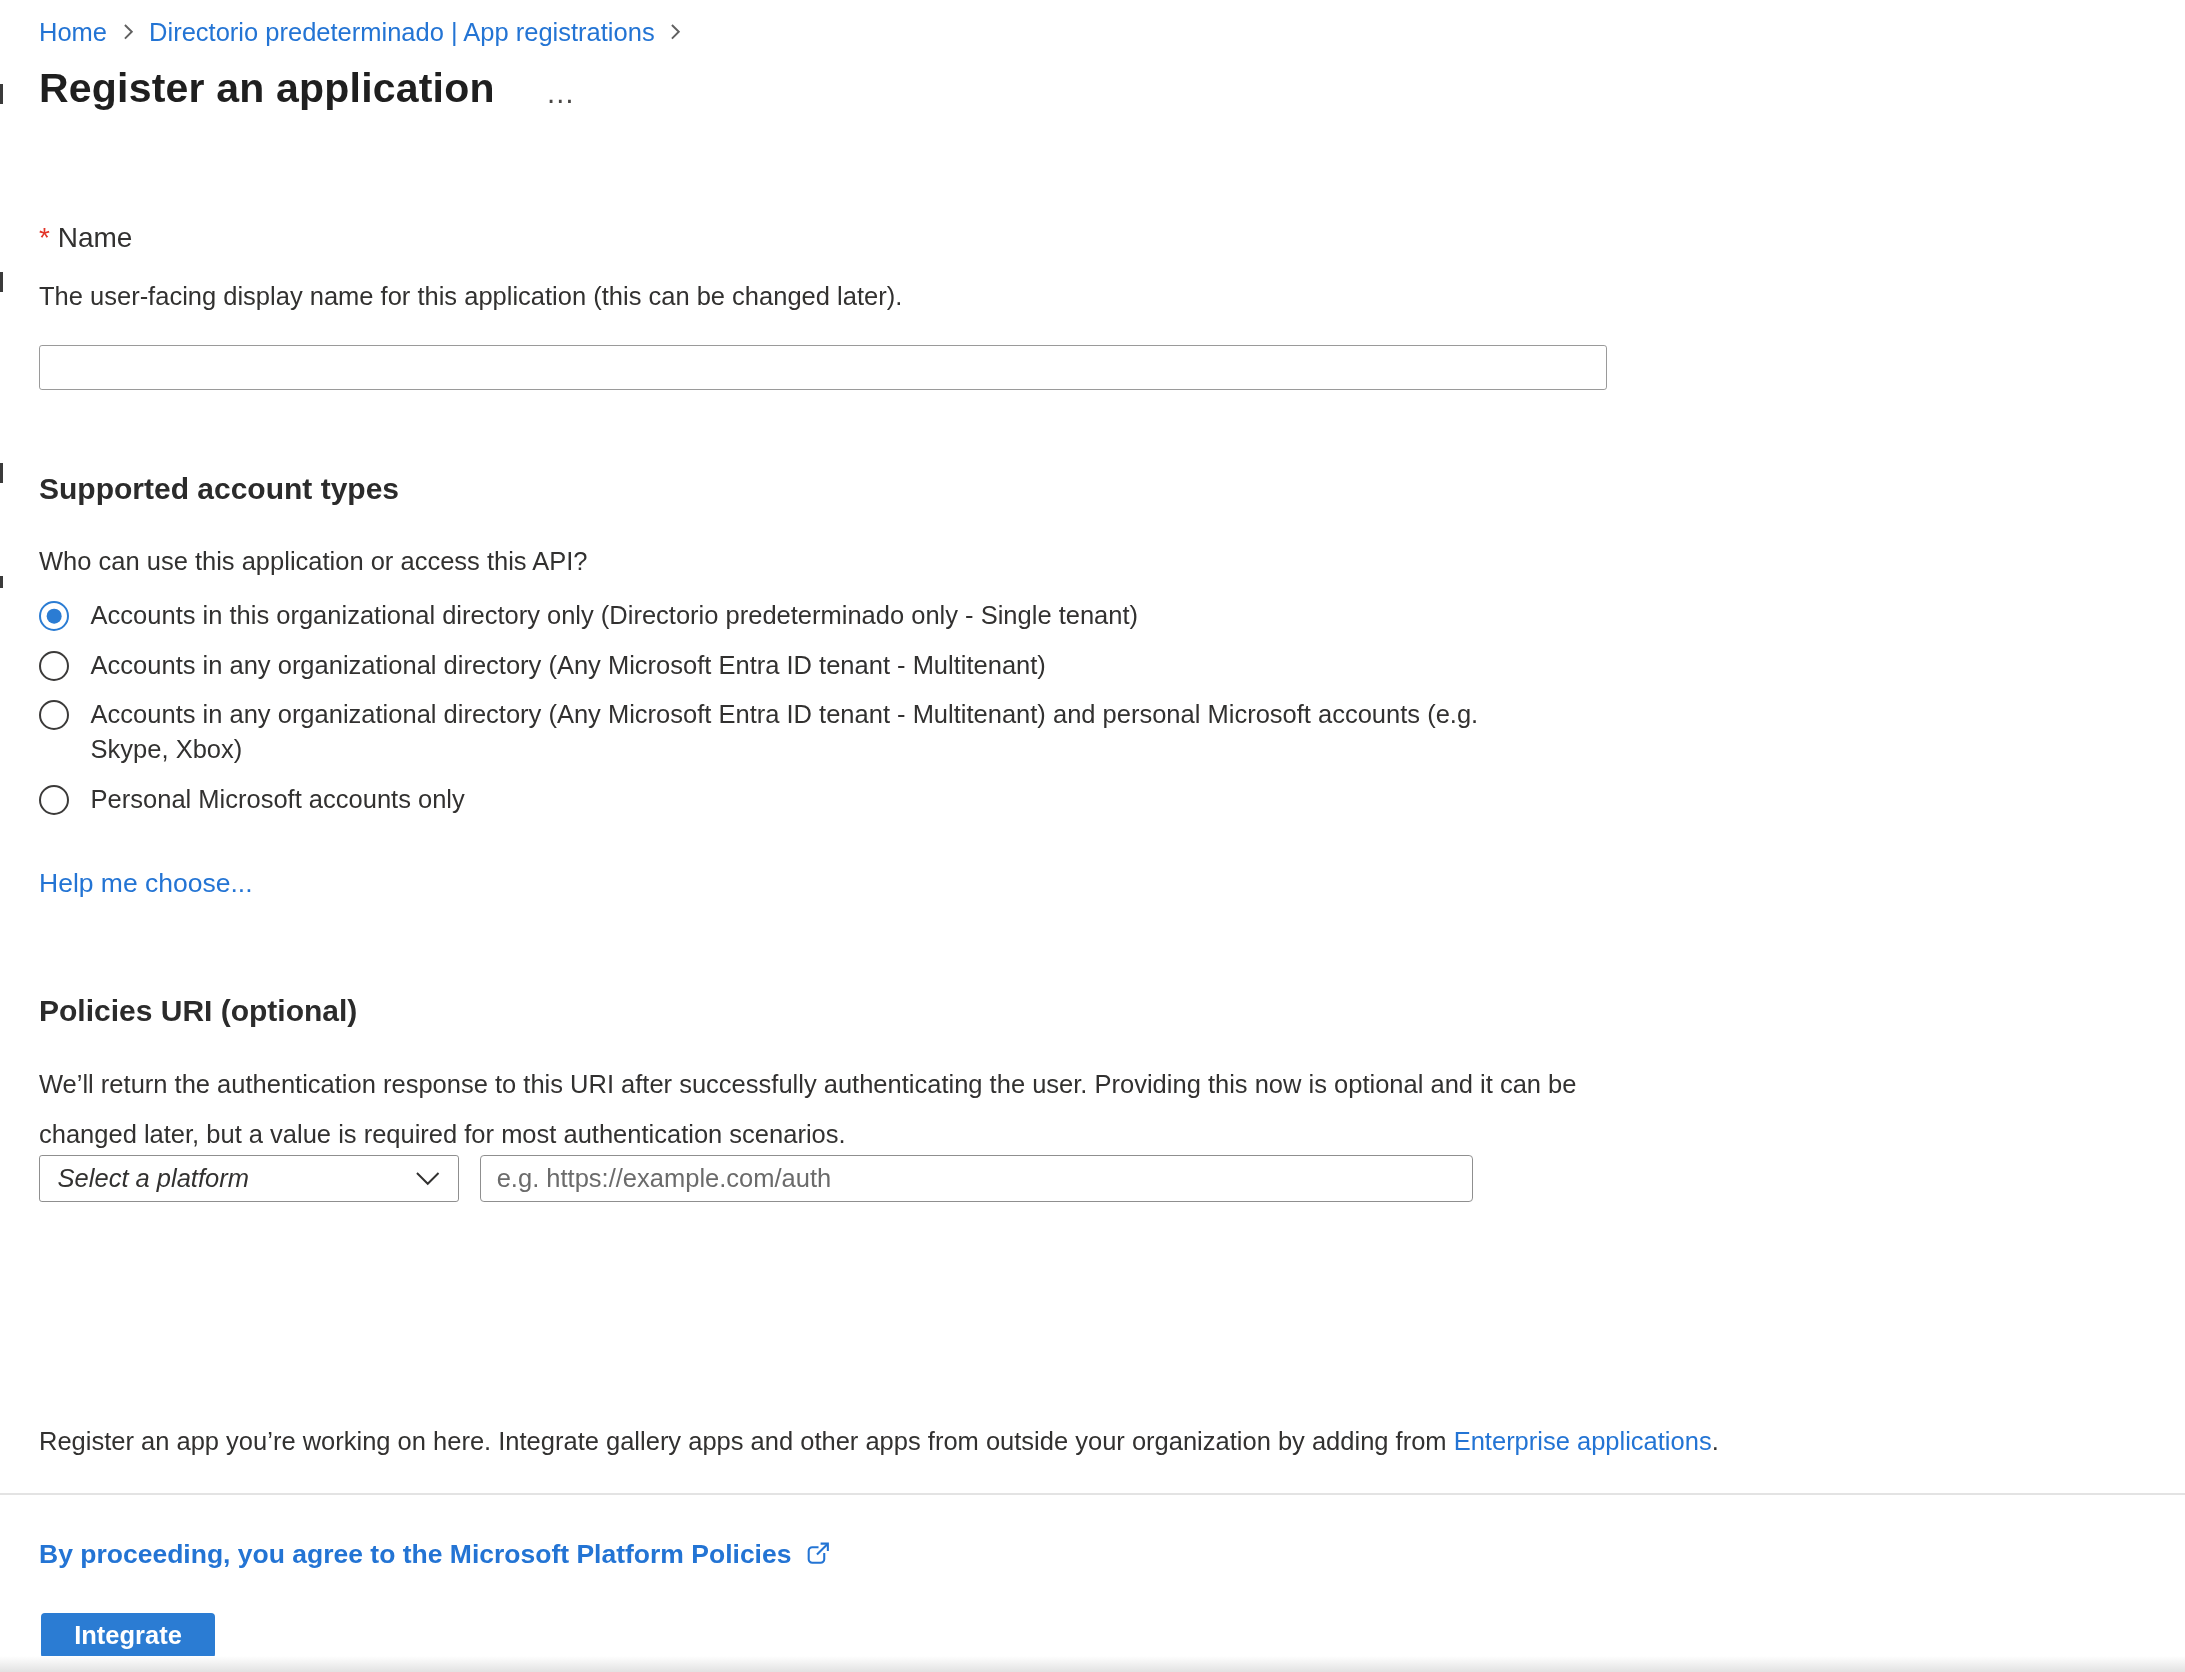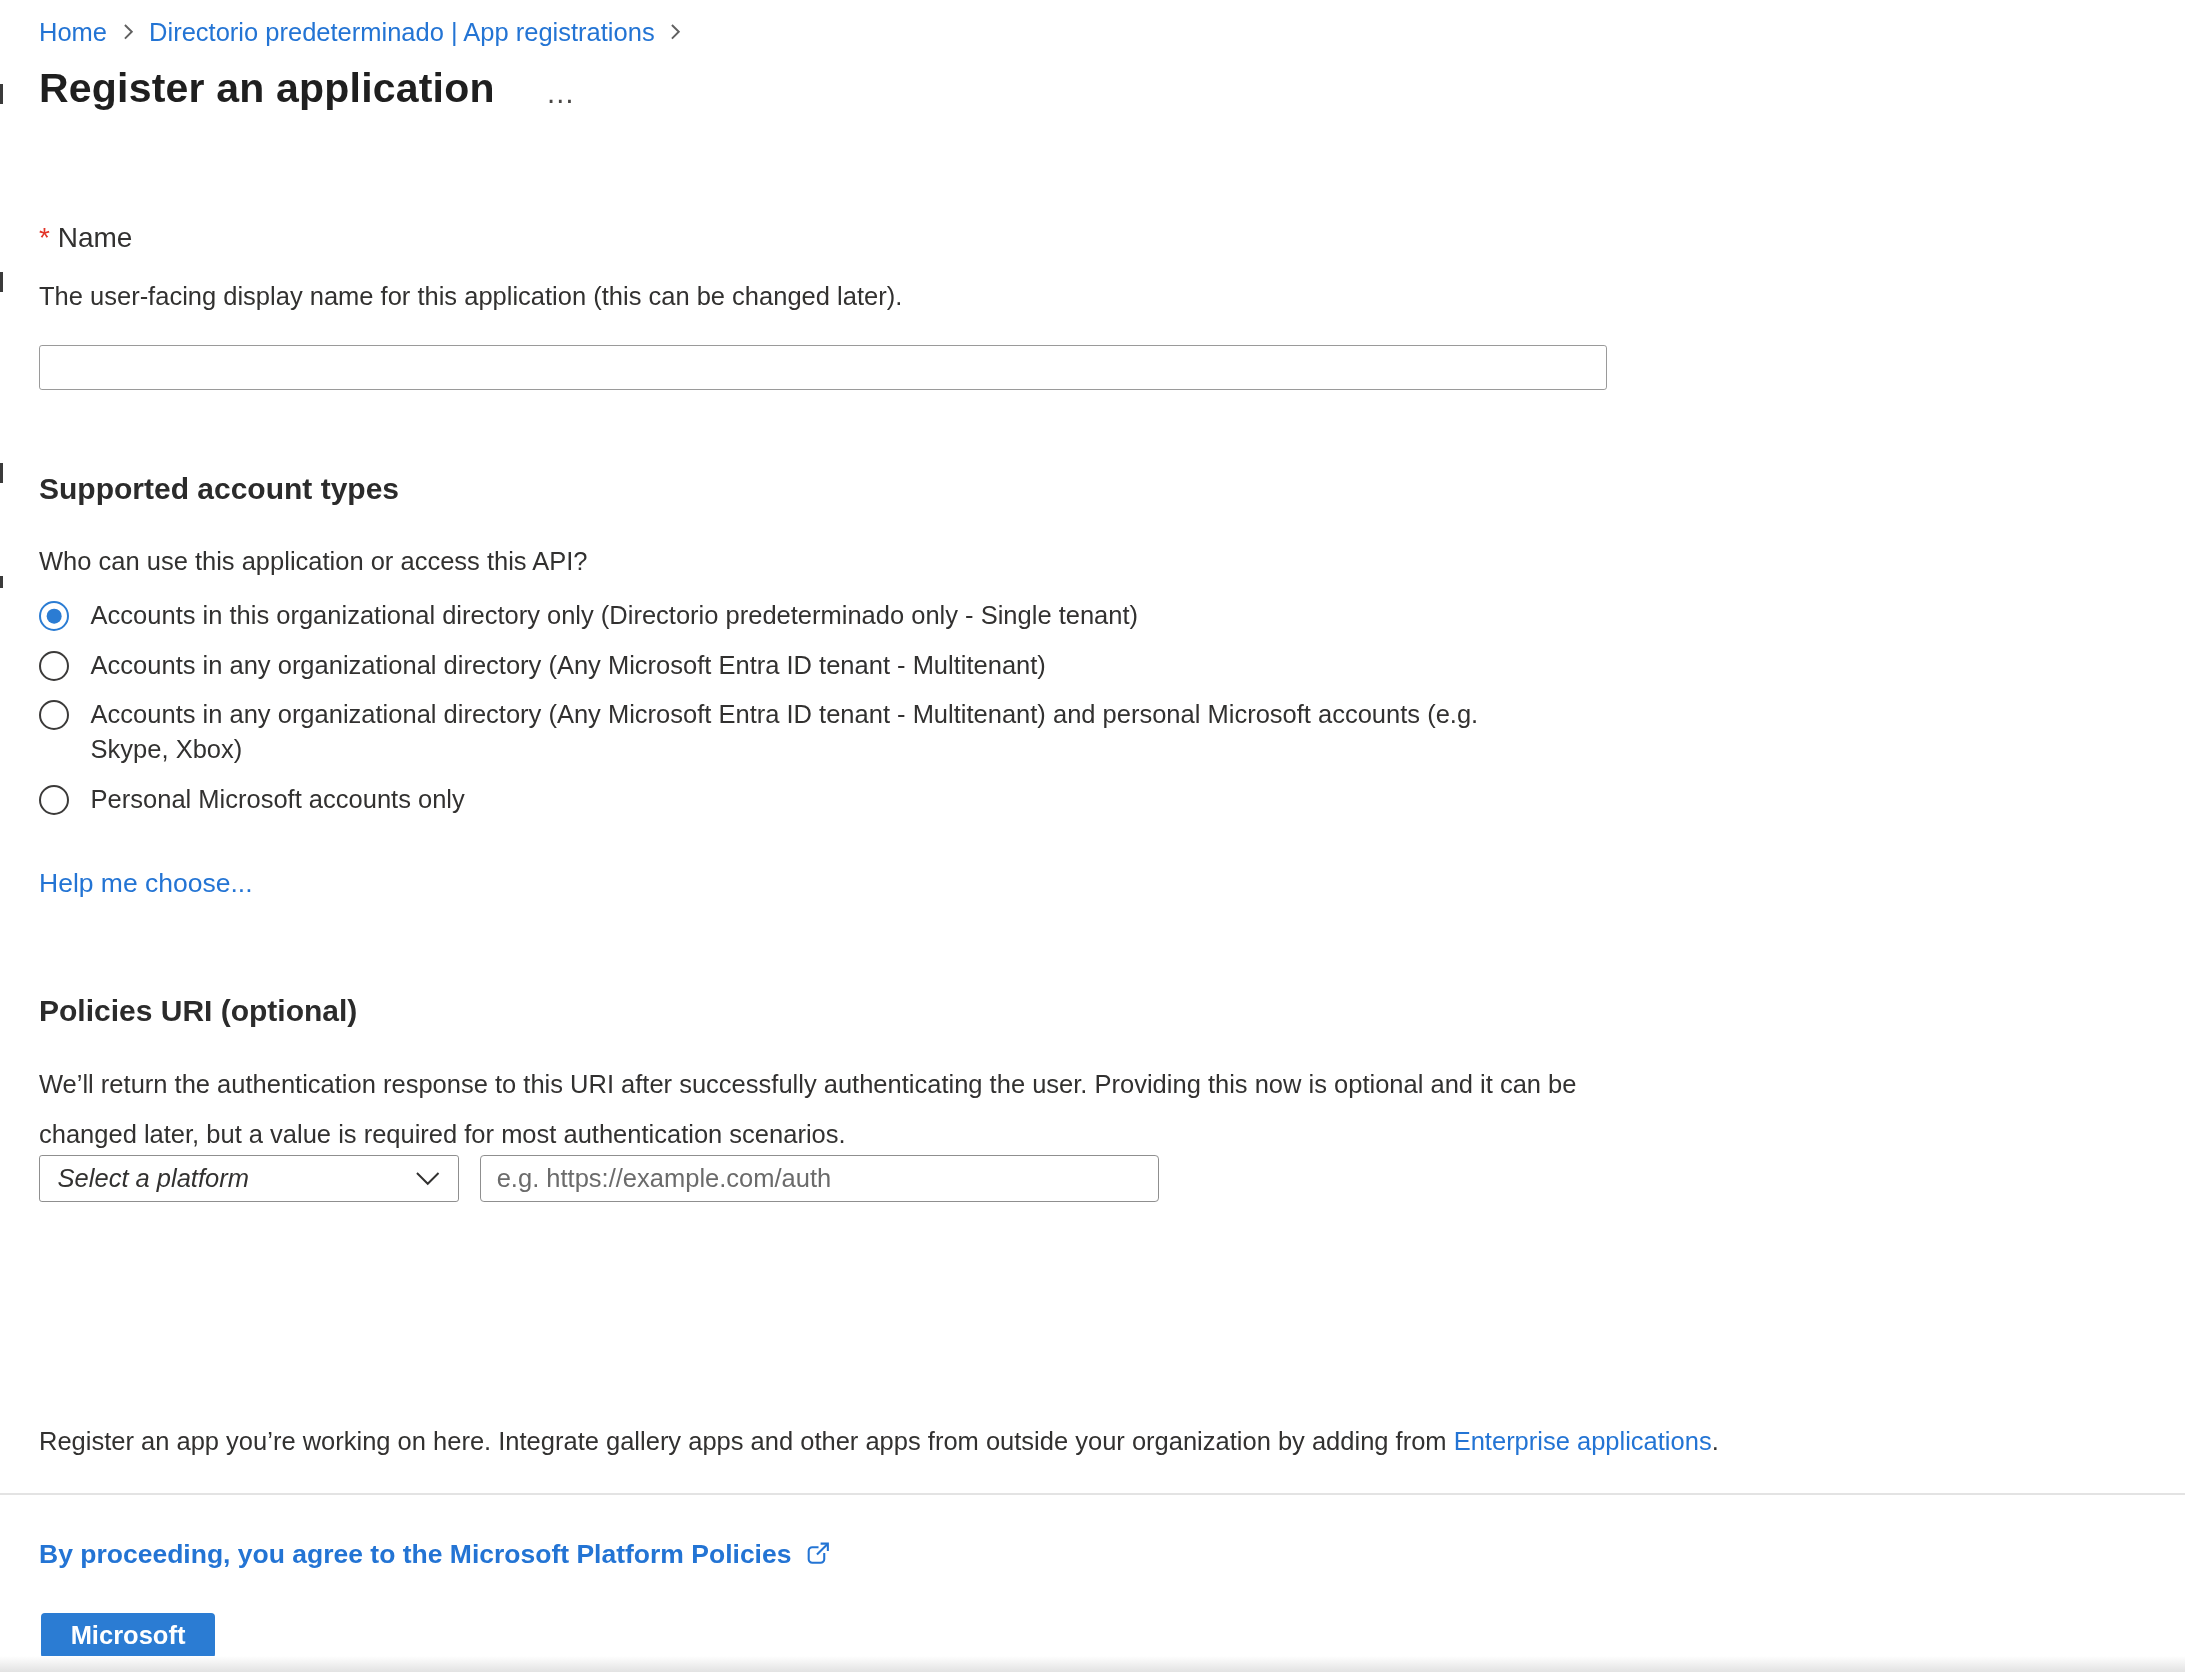--- a/index.html
+++ b/index.html
@@ -38,21 +38,21 @@
   .radio-label { font-size:25.5px; line-height:35px; margin-left:21.6px; max-width:1470px; }
 
   .help-link { position:absolute; left:39px; top:868px; font-size:26.5px; color:#2374d4; cursor:pointer; }
 
   
   .ru-heading { position:absolute; left:39px; top:994px; font-size:30px; color:#2b2b2b; }
   .ru-desc { position:absolute; left:39px; top:1059px; width:1578px; font-size:25.5px; line-height:50px; }
   .platform-select { position:absolute; left:39px; top:1155px; width:420px; height:47px;
     border:1.5px solid #8f8f8f; border-radius:2.9px; display:flex; align-items:center;
     justify-content:space-between; padding:0 17.6px; font-size:25.5px; cursor:pointer; background:#fff;font-style:italic; }
-  .uri-input { position:absolute; left:480px; top:1155px; width:679px; height:47px;
+  .uri-input { position:absolute; left:480px; top:1155px; width:993px; height:47px;
     border:1.5px solid #8f8f8f; border-radius:3.9px; font-size:25.5px; padding:0 15.7px;
     font-family:"Liberation Sans",sans-serif; color:#323130; outline:none; background:#fff; }
   .uri-input::placeholder { color:#6b6b6b; opacity:1; }
 
   
   .bottom-note { position:absolute; left:39px; top:1427px; font-size:25.5px; }
   .inline-link { color:#2374d4; cursor:pointer; }
 
   .divider { position:absolute; left:0; top:1493px; width:2186px; height:2px; background:#e3e3e3; }
 
@@ -146,21 +146,21 @@
     <span>By proceeding, you agree to the Microsoft Platform Policies</span>
     <span style="display:flex;align-items:center;">
       <svg width="29" height="29" viewBox="0 0 28 28">
         <path d="M15 7 H9 a3.5 3.5 0 0 0 -3.5 3.5 v8 a3.5 3.5 0 0 0 3.5 3.5 h8 a3.5 3.5 0 0 0 3.5 -3.5 v-6" fill="none" stroke="#2374d4" stroke-width="2"></path>
         <path d="M13.5 14 L23.5 4" fill="none" stroke="#2374d4" stroke-width="2"></path>
         <path d="M17 3.5 h7 v7" fill="none" stroke="#2374d4" stroke-width="2"></path>
       </svg>
     </span>
   </a>
 
-  <button class="register-btn">Microsoft</button>
+  <button class="register-btn">Integrate</button>
 
   <div class="bottom-fade"></div>
 
   <div class="edge-mark" style="top:84px;height:19.6px;"></div>
   <div class="edge-mark" style="top:272px;height:19.6px;"></div>
   <div class="edge-mark" style="top:463px;height:19.6px;"></div>
   <div class="edge-mark" style="top:576px;height:11.8px;"></div>
 
 </div>
 

